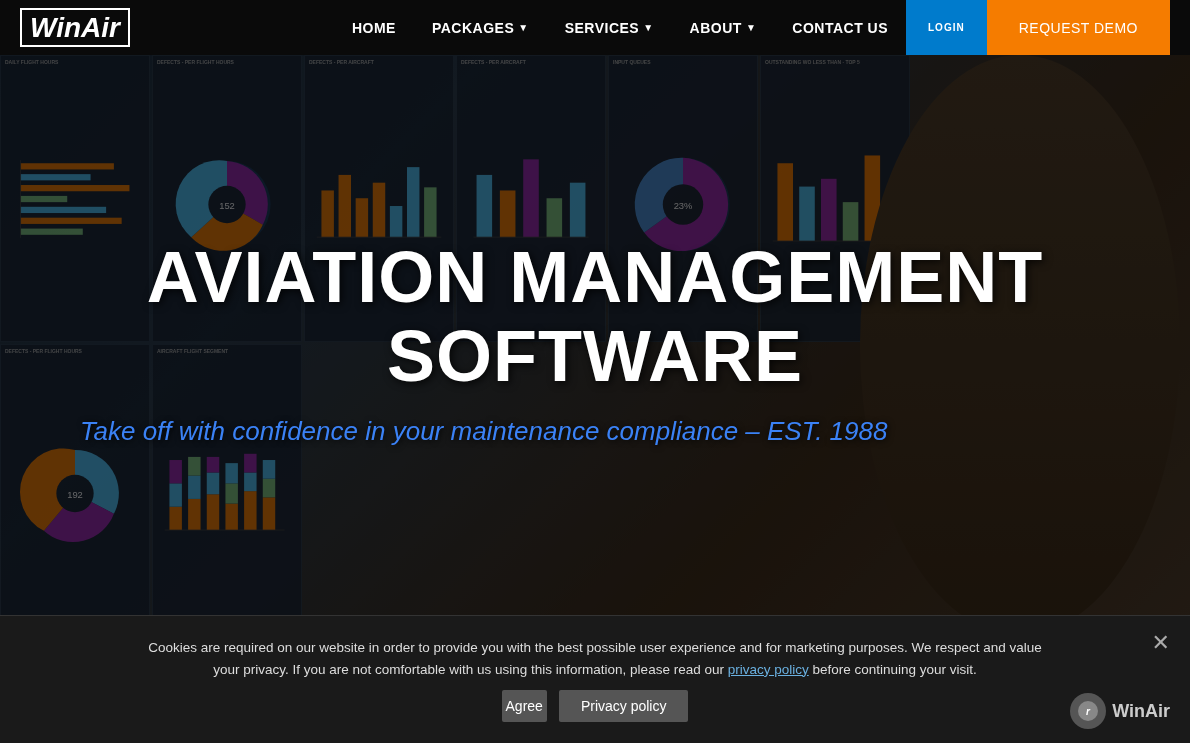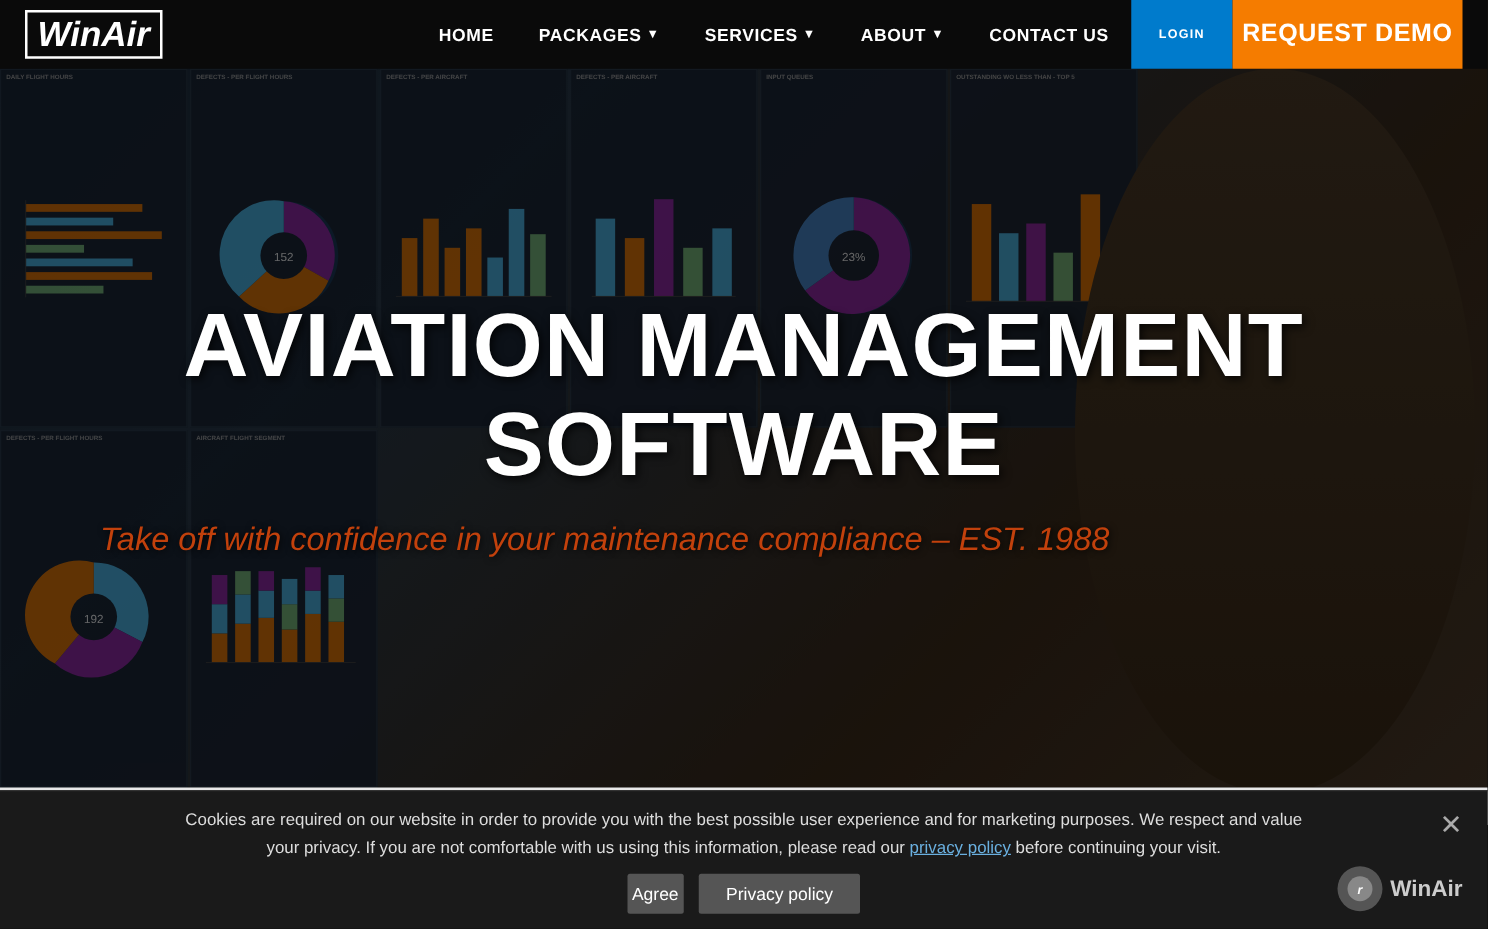--- a/index.html
+++ b/index.html
@@ -55,23 +55,23 @@
       height: 55px;
       display: flex;
       align-items: center;
       cursor: pointer;
       letter-spacing: 1px;
       border: none;
     }
     .nav-btn-demo {
       background: #f57c00;
       color: white;
-      font-size: 20px;
-      font-weight: bold;
-      padding: 0 8px;
+      font-size: 14px;
+      font-weight: normal;
+      padding: 0 32px;
       height: 55px;
       display: flex;
       align-items: center;
       cursor: pointer;
       letter-spacing: 0.5px;
       border: none;
       white-space: nowrap;
     }
 
     
@@ -148,30 +148,30 @@
       font-size: 72px;
       font-weight: 900;
       color: white;
       letter-spacing: 1px;
       line-height: 1.1;
       text-shadow: 2px 2px 8px rgba(0,0,0,0.8);
       margin-bottom: 20px;
     }
     .hero-subtitle {
       font-size: 26px;
-      color: #c2410c;
+      color: #3b82f6;
       font-style: italic;
       text-shadow: 1px 1px 6px rgba(0,0,0,0.9);
     }
 
     
     .cookie-banner {
       position: absolute;
       bottom: 0; left: 0; right: 0;
-      height: 111px;
+      height: 128px;
       background: #1a1a1a;
       z-index: 200;
       display: flex;
       flex-direction: column;
       align-items: center;
       justify-content: center;
       padding: 12px 60px;
       border-top: 1px solid #333;
     }
     .cookie-text {

